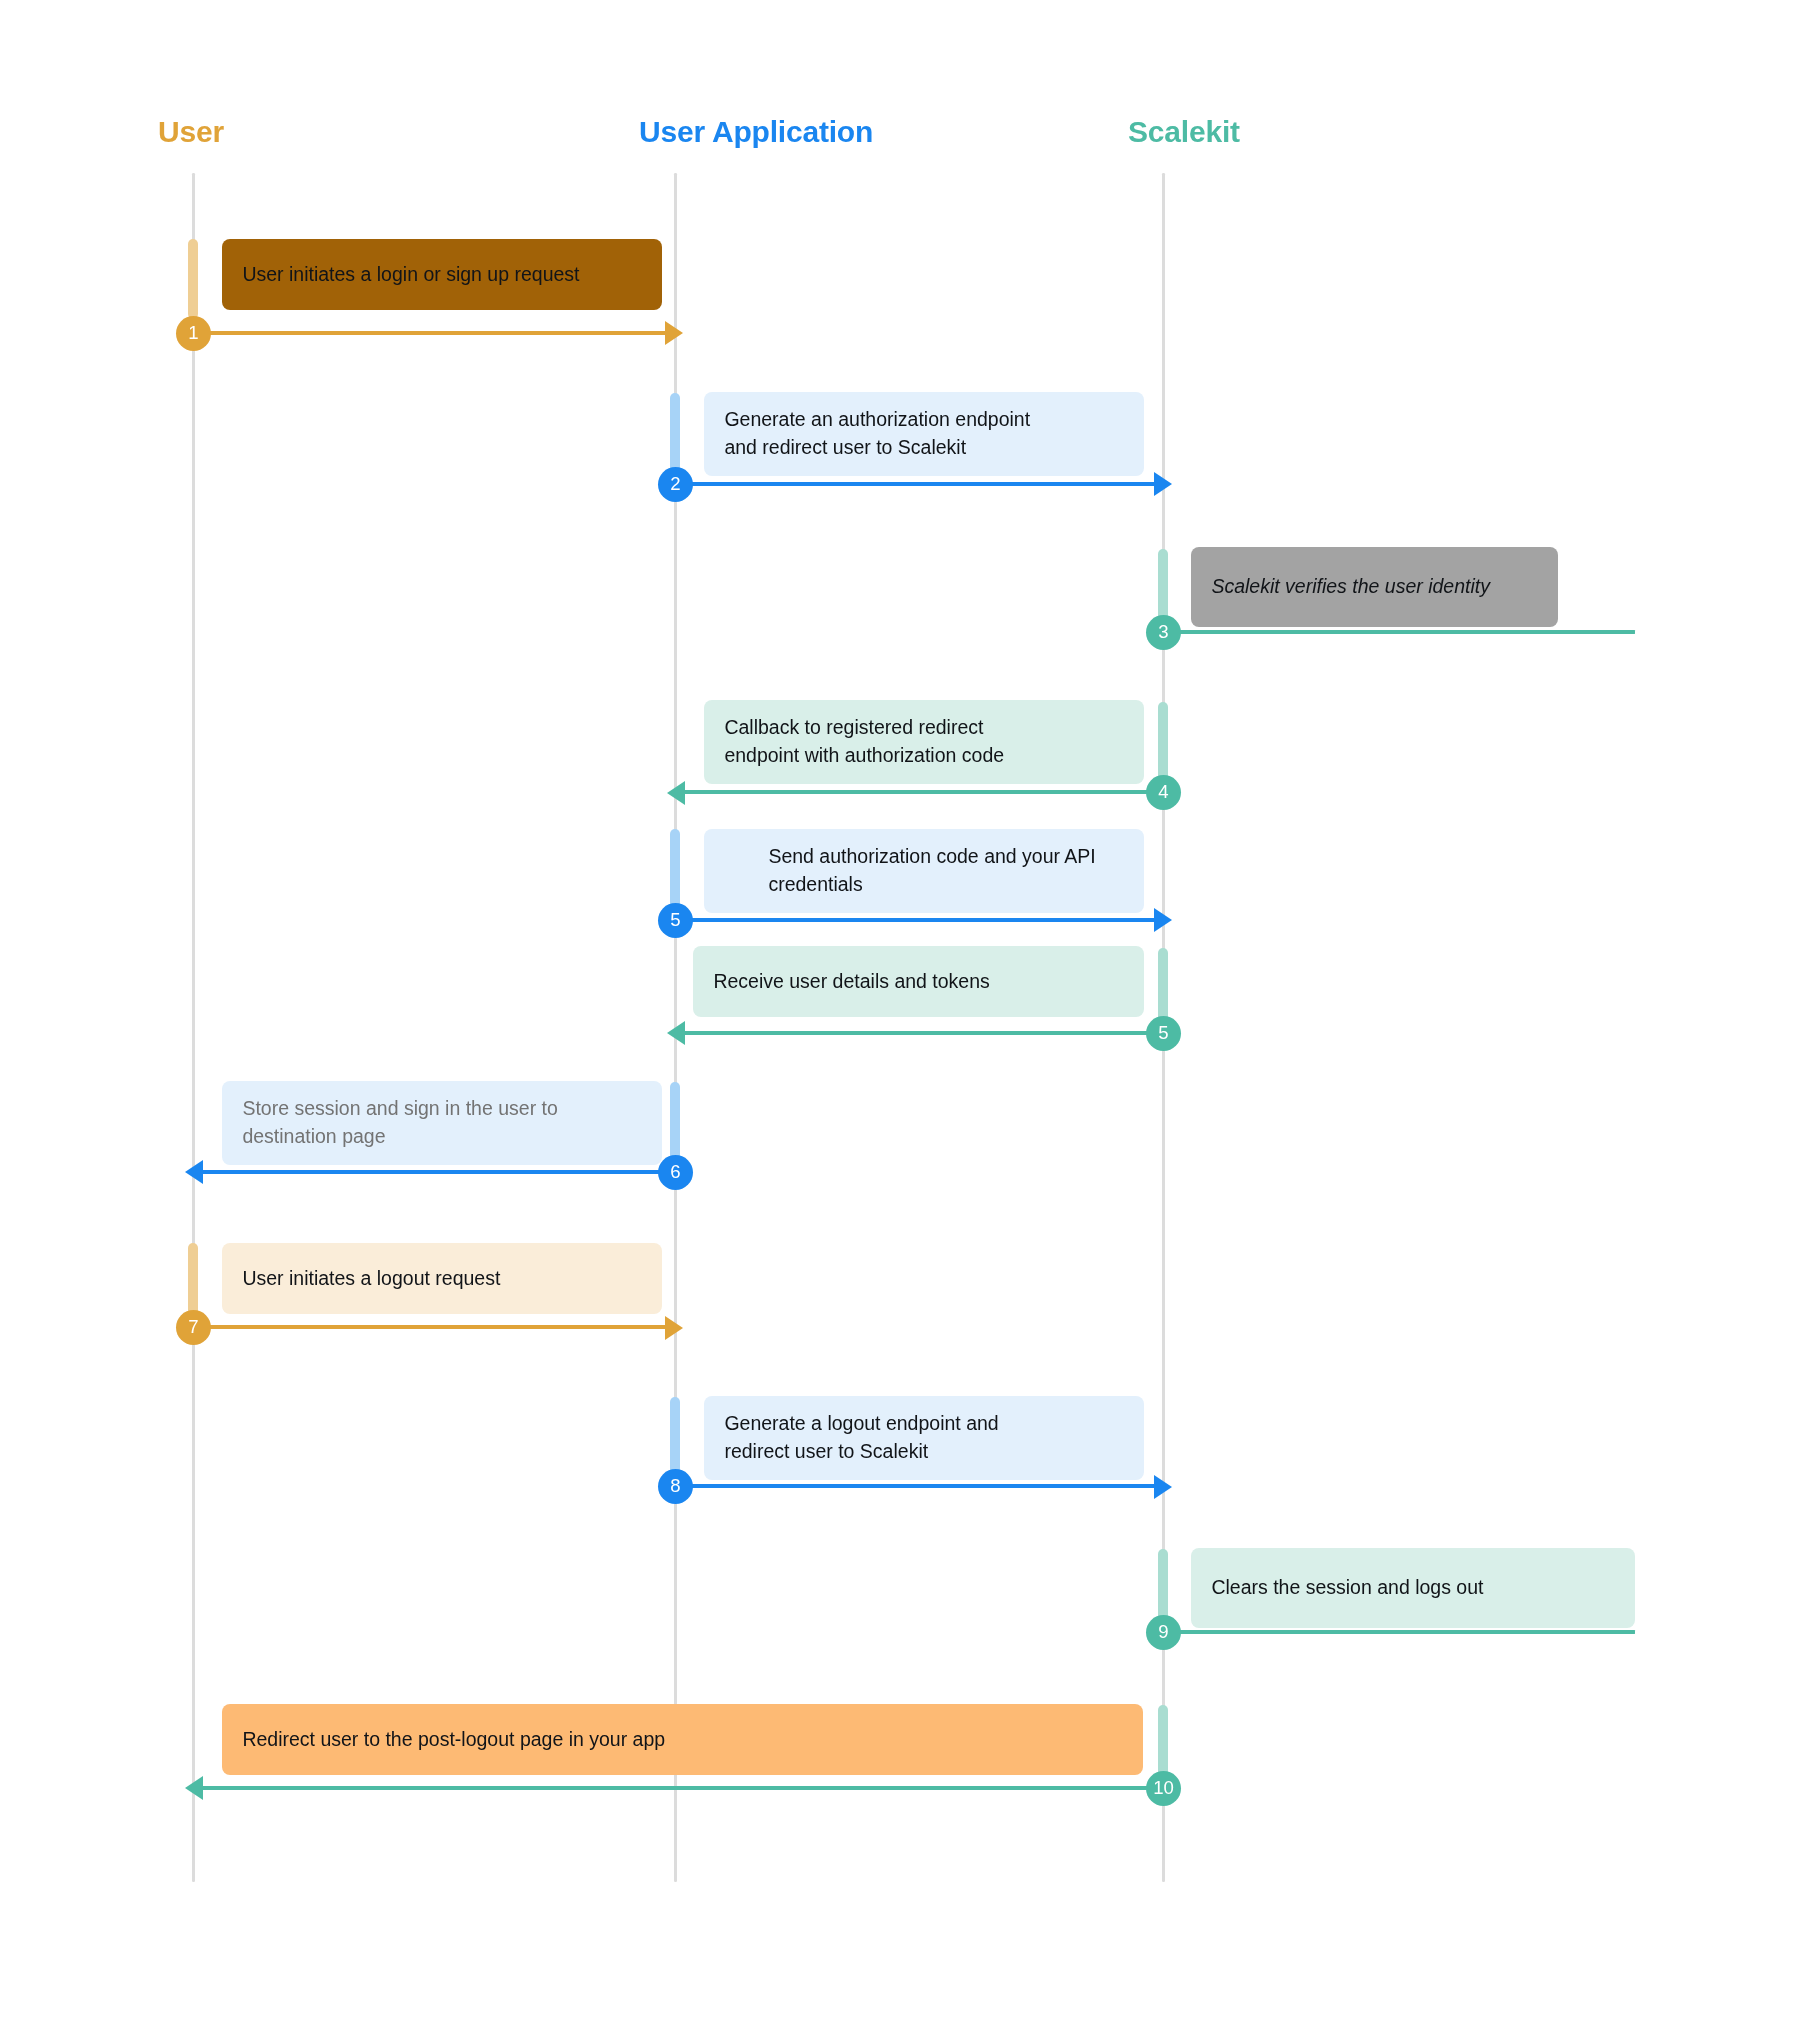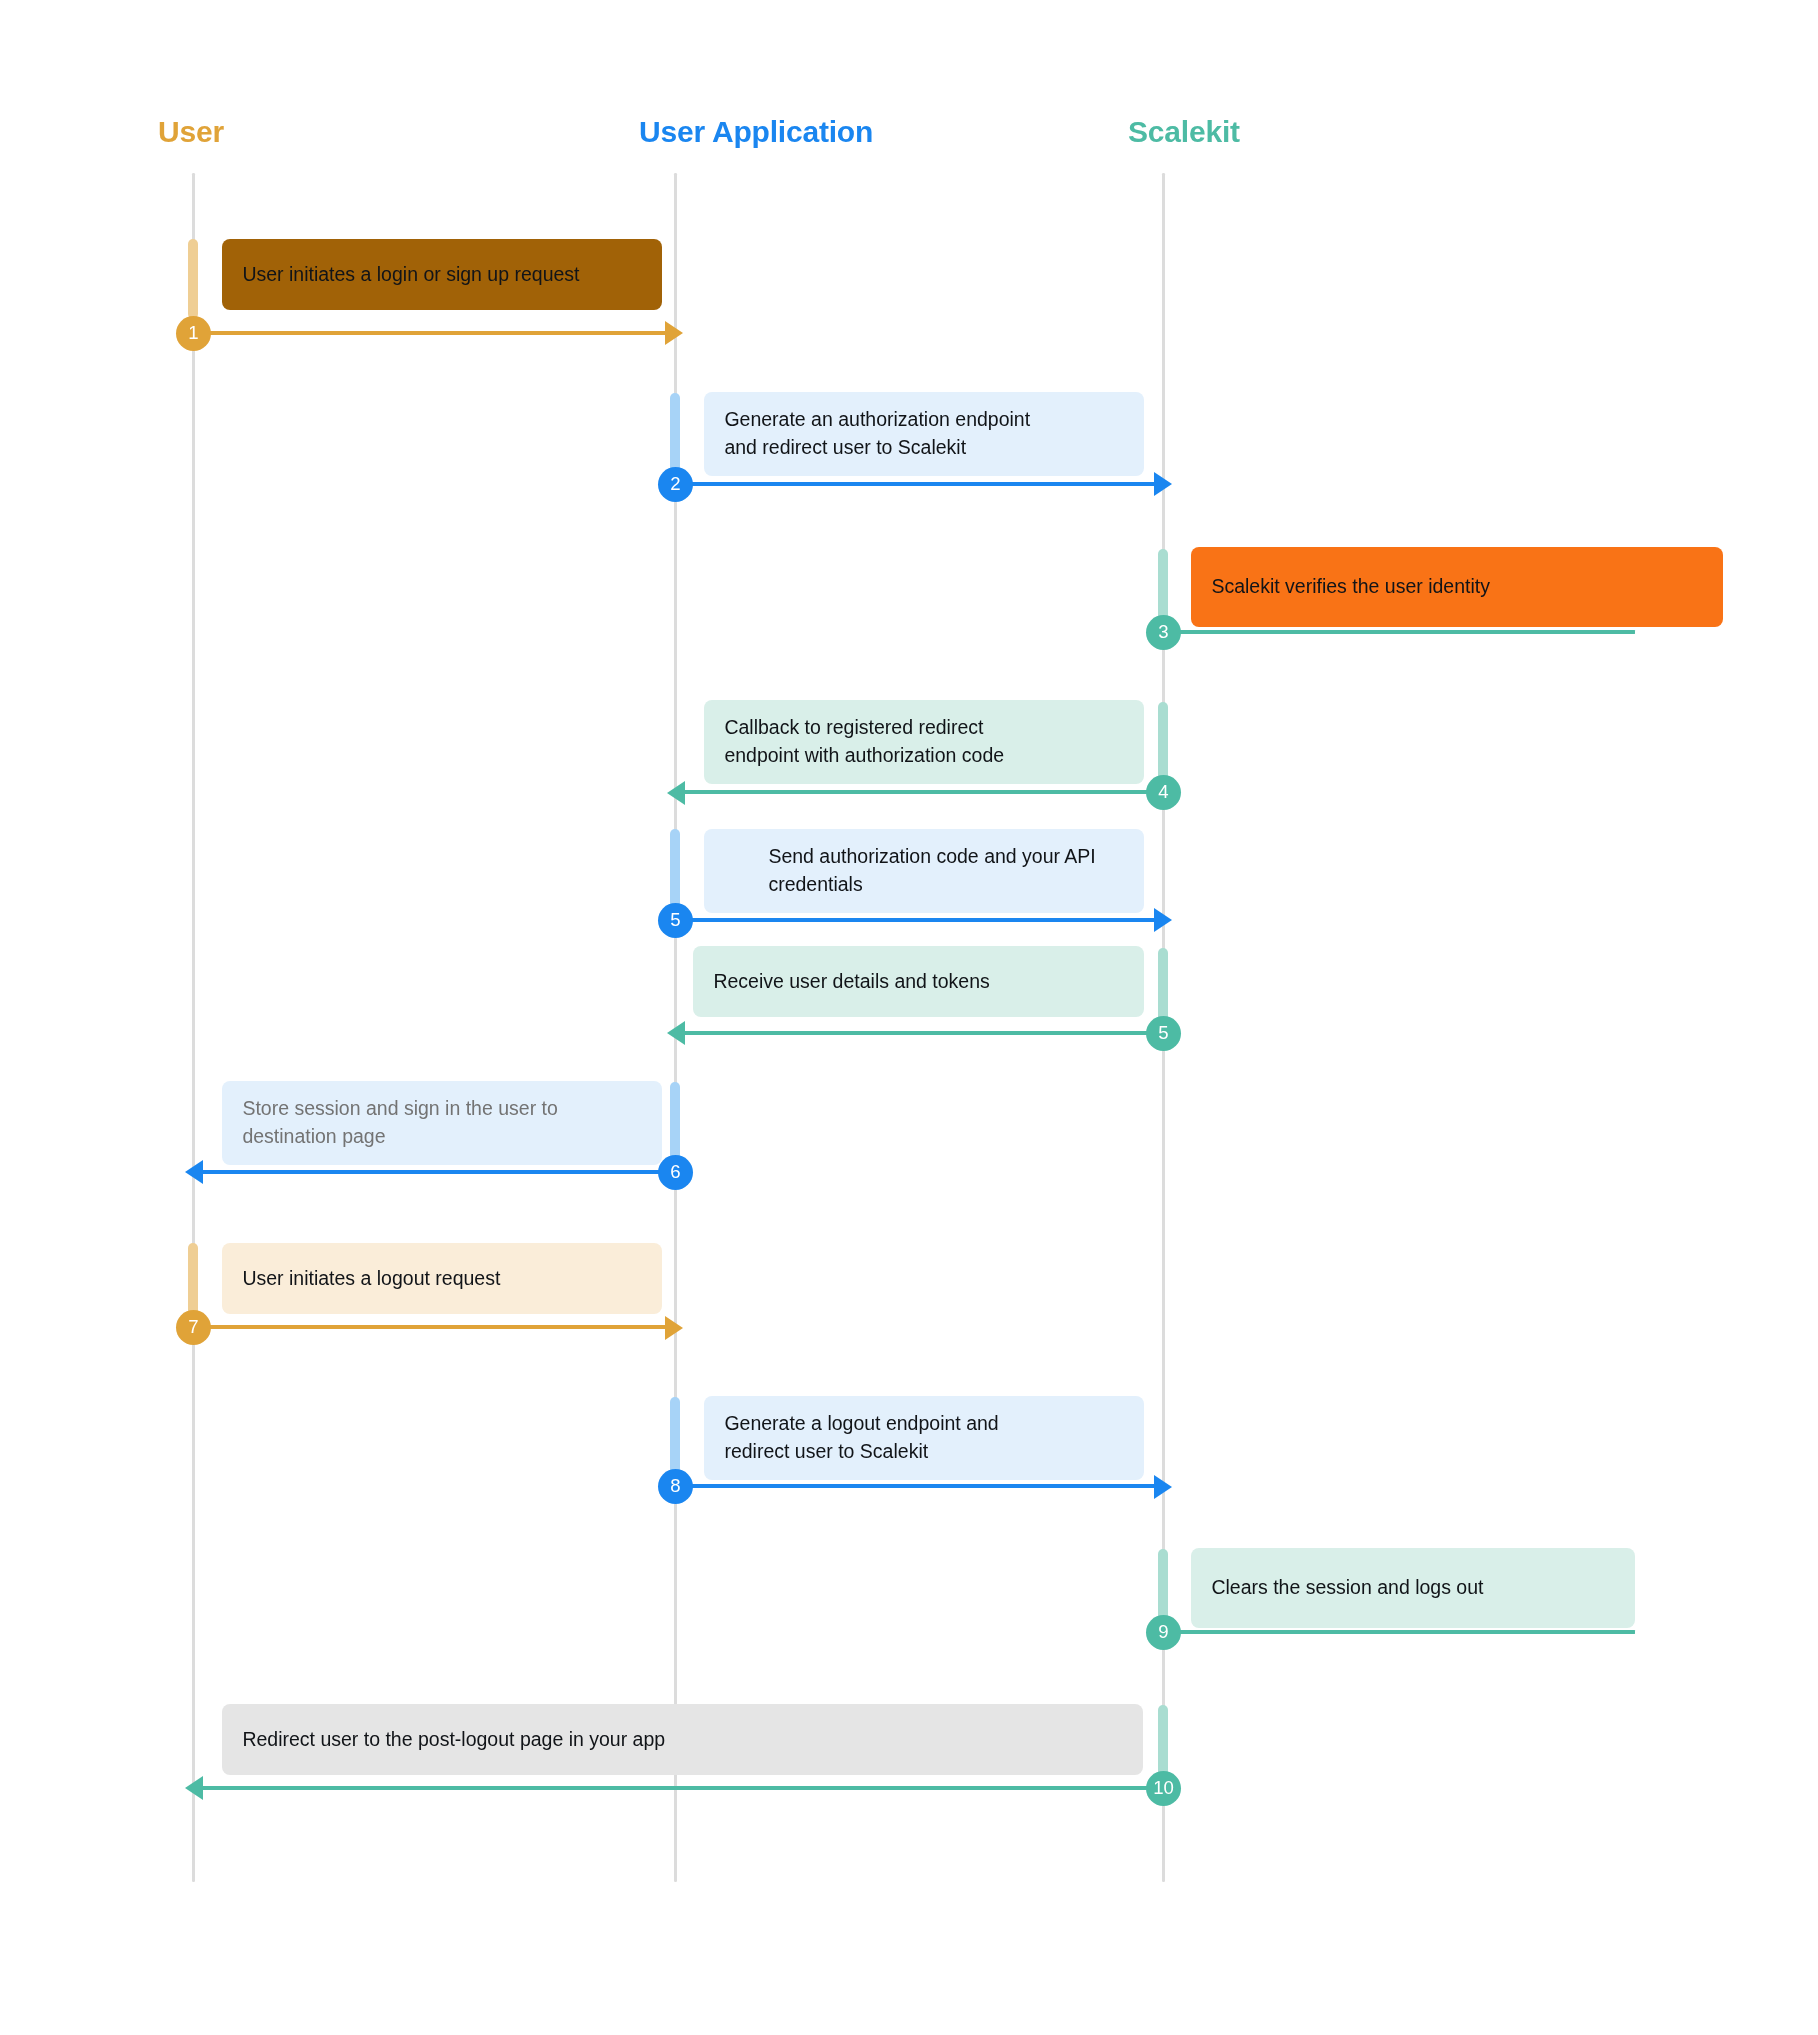--- a/index.html
+++ b/index.html
@@ -110,21 +110,21 @@
         <div class="msgbox" style="left: 704px; width: 440px; top: 392px; height: 84px; background: rgb(227, 240, 252);">
           <div class="txt" style="color: rgb(17, 20, 24);">Generate an authorization endpoint
 and redirect user to Scalekit</div>
         </div>
         <div class="arrow-head right" style="left: 1154px; top: 472px; border-left-color: rgb(26, 134, 240);"></div>
         <div class="arrow-line" style="background: rgb(26, 134, 240); top: 482px; left: 675px; width: 480px;"></div>
         <div class="badge" style="left: 658px; top: 467px; background: rgb(26, 134, 240);">2</div>
       </div>
       <div>
         <div class="activation" style="left: 1158px; top: 549px; height: 78px; background: rgb(169, 221, 209);"></div>
-        <div class="msgbox" style="left: 1191px; width: 532px; top: 547px; height: 80px; background: #f97316;">
+        <div class="msgbox" style="left: 1191px; width: 367px; top: 547px; height: 80px; background: #a3a3a3; font-style: italic;">
           <div class="txt" style="color: rgb(17, 20, 24);">Scalekit verifies the user identity</div>
         </div>
         <div class="arrow-line" style="background: rgb(77, 187, 164); top: 630px; left: 1163px; width: 472px;"></div>
         <div class="badge" style="left: 1146px; top: 615px; background: rgb(77, 187, 164);">3</div>
       </div>
       <div>
         <div class="activation" style="left: 1158px; top: 702px; height: 80px; background: rgb(169, 221, 209);"></div>
         <div class="msgbox" style="left: 704px; width: 440px; top: 700px; height: 84px; background: rgb(217, 239, 233);">
           <div class="txt" style="color: rgb(17, 20, 24);">Callback to registered redirect
 endpoint with authorization code</div>
@@ -184,21 +184,21 @@
       <div>
         <div class="activation" style="left: 1158px; top: 1549px; height: 79px; background: rgb(169, 221, 209);"></div>
         <div class="msgbox" style="left: 1191px; width: 444px; top: 1548px; height: 80px; background: rgb(217, 239, 233);">
           <div class="txt" style="color: rgb(17, 20, 24);">Clears the session and logs out</div>
         </div>
         <div class="arrow-line" style="background: rgb(77, 187, 164); top: 1630px; left: 1163px; width: 472px;"></div>
         <div class="badge" style="left: 1146px; top: 1615px; background: rgb(77, 187, 164);">9</div>
       </div>
       <div>
         <div class="activation" style="left: 1158px; top: 1705px; height: 79px; background: rgb(169, 221, 209);"></div>
-        <div class="msgbox" style="left: 222px; width: 921px; top: 1704px; height: 71px; background: #e5e5e5;">
+        <div class="msgbox" style="left: 222px; width: 921px; top: 1704px; height: 71px; background: #fdba74;">
           <div class="txt" style="color: rgb(17, 20, 24);">Redirect user to the post-logout page in your app</div>
         </div>
         <div class="arrow-head left" style="left: 185px; top: 1776px; border-right-color: rgb(77, 187, 164);"></div>
         <div class="arrow-line" style="background: rgb(77, 187, 164); top: 1786px; left: 201px; width: 962px;"></div>
         <div class="badge" style="left: 1146px; top: 1771px; background: rgb(77, 187, 164);">10</div>
       </div>
     </div>
 </div>
 
 

